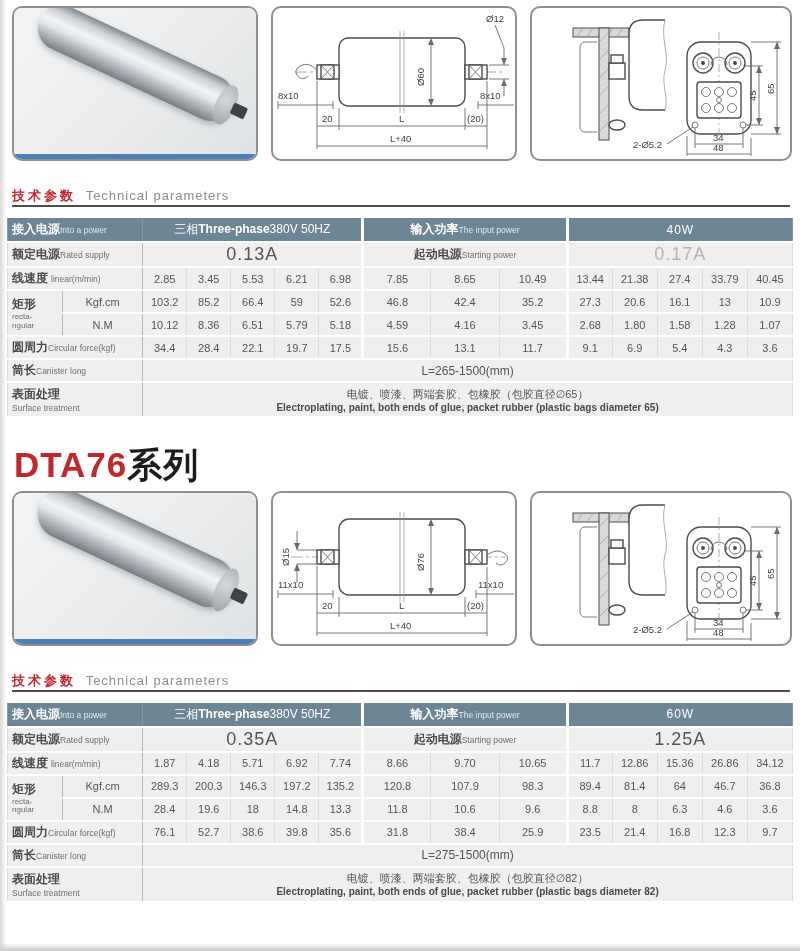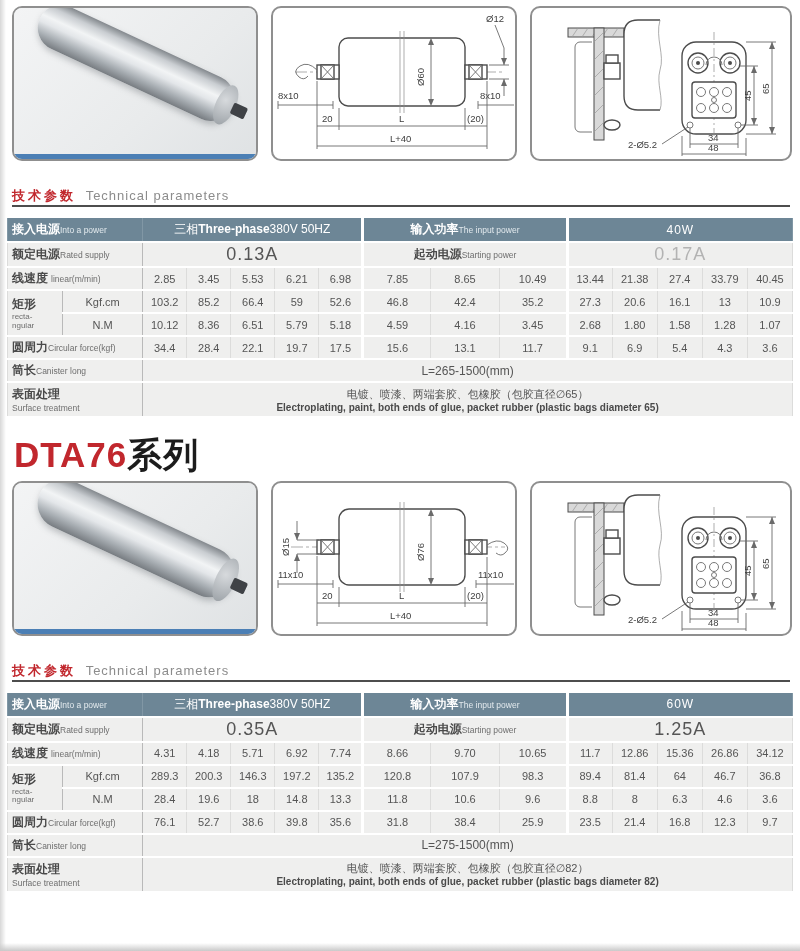--- a/index.html
+++ b/index.html
@@ -12,21 +12,21 @@
 
   
   .series-title{margin:4px 0 2px 14px;font-size:35px;font-weight:bold;letter-spacing:1px;color:#1c1c1c;line-height:1.1;}
   .series-title .red{color:#c1272d;}
 
   
   .panels{display:flex;gap:13px;margin:6px 8px 0 12px;}
   .panel{border:2px solid #8f8f8f;border-radius:10px;background:#fff;position:relative;overflow:hidden;box-sizing:border-box;}
   .panel.photo{width:248px;height:155px;background:#eef0f1;}
   .panel.draw1{width:248px;height:155px;}
-  .panel.draw2{width:264px;height:155px;}
+  .panel.draw2{width:264px;height:155px;text-align:right;}
   .photo-inner{position:absolute;inset:0;background:linear-gradient(135deg,#f3f4f5 0%,#e9ebec 60%,#dfe2e4 100%);}
   .cyl{position:absolute;left:16px;top:32px;width:212px;height:46px;border-radius:23px;
     transform:rotate(25deg);
     background:linear-gradient(to bottom,#83888d 0%,#c9cdd1 18%,#f2f4f5 40%,#e3e6e9 55%,#aab0b5 78%,#777c81 100%);
     box-shadow:2px 3px 6px rgba(90,95,100,.35);}
   .cyl-cap{position:absolute;right:-3px;top:2px;width:20px;height:42px;border-radius:50%;
     background:radial-gradient(circle at 40% 40%,#d7dadd,#9aa0a5);}
   .cyl-stub{position:absolute;right:-15px;top:17px;width:15px;height:12px;background:#3f4246;border-radius:2px;}
   .photo-strip{position:absolute;left:0;right:0;bottom:0;height:5px;background:#4b7fb5;}
 
@@ -316,21 +316,21 @@
             <div class="en">Surface treatment</div>
           </td>
       <td colspan="13">
             <div class="surf-cn">电镀、喷漆、两端套胶、包橡胶（包胶直径∅65）</div>
             <div class="surf-en">Electroplating, paint, both ends of glue, packet rubber (plastic bags diameter 65)</div>
           </td>
     </tr>
   </tbody>
     </table>
 
-  <div class="series-title" style="margin-top:18px">
+  <div class="series-title" style="margin-top:28px">
     <span class="red">DTA76</span><span>系列</span>
   </div>
 
   <div class="panels">
     <div class="panel photo">
       <div class="photo-inner">
         <div class="cyl" style="height:50px;border-radius:25px;top:30px">
           <div class="cyl-cap" style="height:46px"></div>
           <div class="cyl-stub" style="top:19px"></div>
         </div>
@@ -485,21 +485,21 @@
       <td colspan="5" class="grp watt">60W</td>
     </tr>
     <tr>
       <td colspan="2" class="labcell"><span class="cn">额定电源</span><span class="en">Rated supply</span></td>
       <td colspan="5" class="bigval">0.35A</td>
       <td colspan="3" class="grp labcell ctrcell"><span class="cn">起动电源</span><span class="en">Starting power</span></td>
       <td colspan="5" class="grp bigval">1.25A</td>
     </tr>
     <tr>
       <td colspan="2" class="labcell"><span class="cn">线速度</span> <span class="en">linear(m/min)</span></td>
-      <td>4.31</td>
+      <td>1.87</td>
           <td>4.18</td>
           <td>5.71</td>
           <td>6.92</td>
           <td>7.74</td>
           <td class="grp">8.66</td>
           <td>9.70</td>
           <td>10.65</td>
           <td class="grp">11.7</td>
           <td>12.86</td>
           <td>15.36</td>

